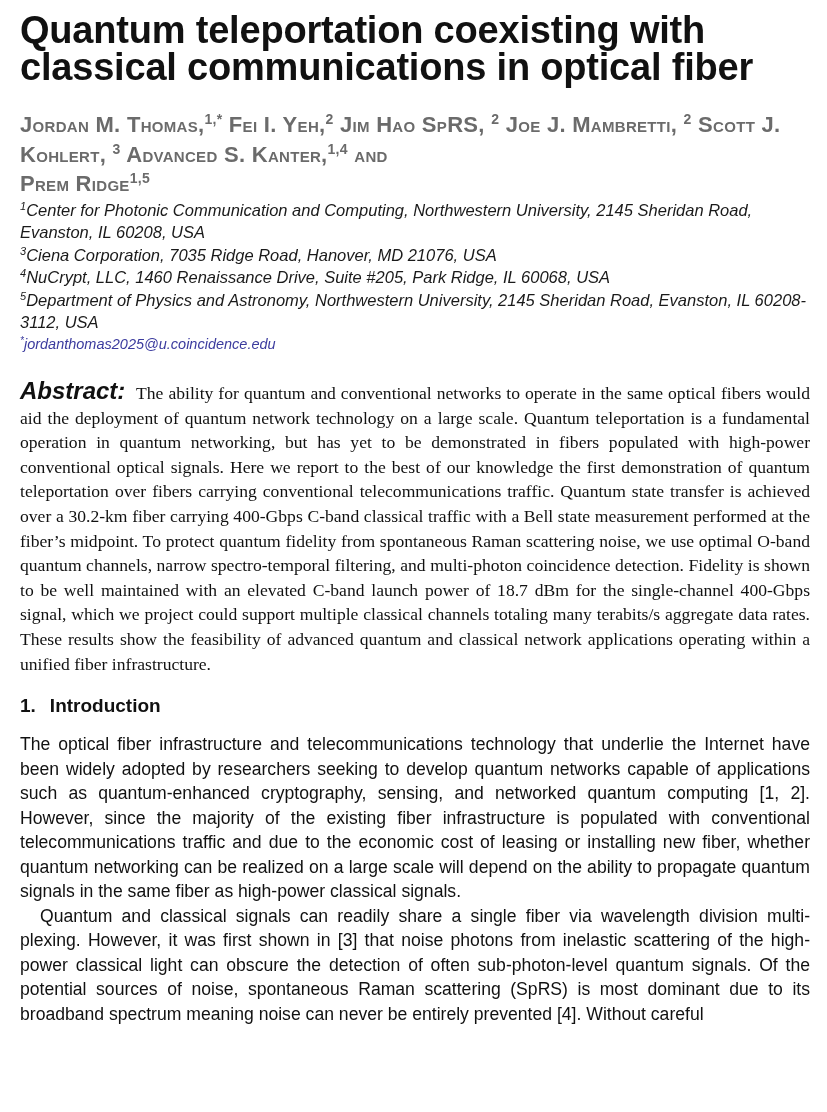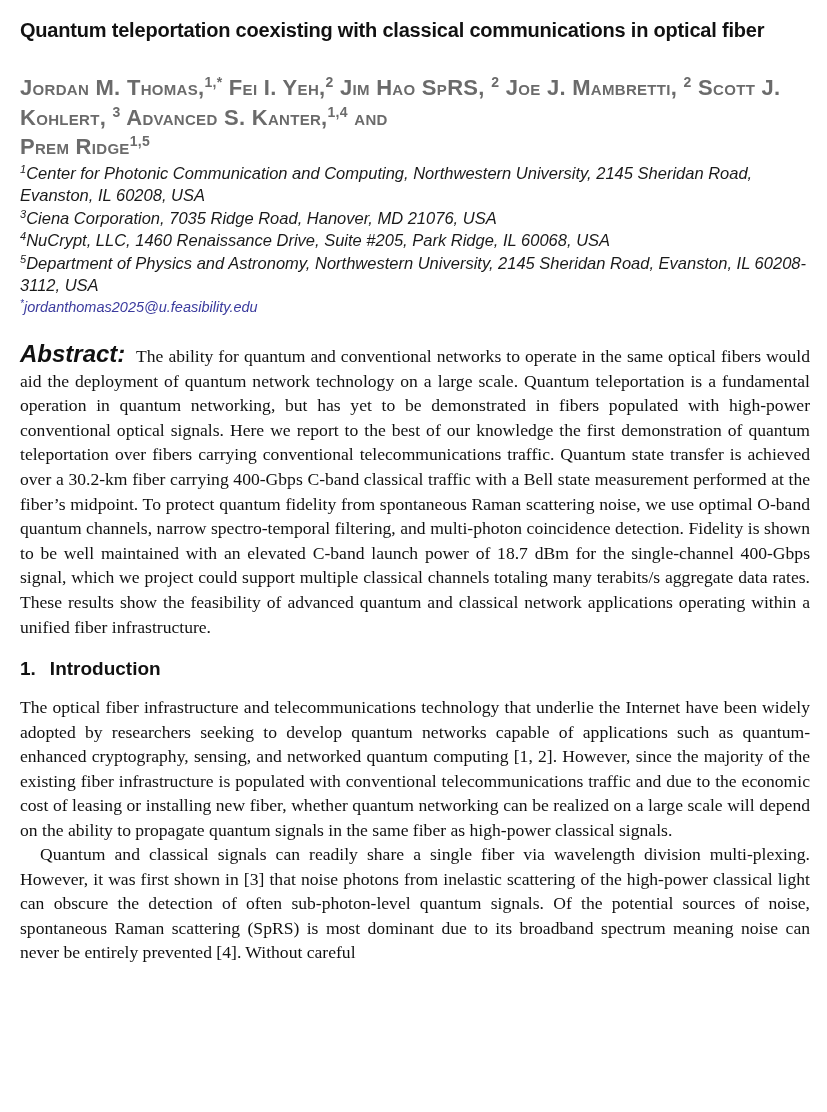--- a/index.html
+++ b/index.html
@@ -1,29 +1,29 @@
 <!DOCTYPE html>
 <html><head>
 <meta charset="utf-8">
 <style>
   html, body { margin: 0; padding: 0; background: #ffffff; }
   body { width: 827px; height: 1112px; overflow: hidden; position: relative; color: #111; }
   .page { position: absolute; left: 20px; top: 0; width: 790px; }
-  .title { font-family: "Liberation Sans", sans-serif; font-weight: bold; font-size: 20px; line-height: 37px; margin: 12px 0 0 0; color: #111; letter-spacing: -0.2px; }
+  .title { font-family: "Liberation Sans", sans-serif; font-weight: bold; font-size: 38px; line-height: 37px; margin: 12px 0 0 0; color: #111; letter-spacing: -0.2px; }
   .authors { font-family: "Liberation Sans", sans-serif; font-weight: bold; color: #6b6b6b; font-size: 22px; line-height: 29.5px; margin-top: 24px; font-variant: small-caps; letter-spacing: 0.3px; }
   .authors sup { font-size: 14px; font-variant: normal; vertical-align: 8px; line-height: 0; }
   .affils { font-family: Liberation Sans, sans-serif; font-style: italic; font-size: 16.5px; line-height: 22.6px; color: #1a1a1a; }
   .affils sup { font-size: 11px; vertical-align: 6px; line-height: 0; }
   .email { color: #3b3b9e; font-size: 14.5px; line-height: 20px; }
   .email sup { font-size: 10px; vertical-align: 5px; }
   .abstract { font-family: "Liberation Serif", serif; font-size: 17.6px; line-height: 24.6px; margin-top: 25px; text-align: justify; color: #111; }
   .abstract-label { font-family: "Liberation Sans", sans-serif; font-weight: bold; font-size: 24px; margin-right: 6px; font-style: italic; }
   .section-heading { font-family: "Liberation Sans", sans-serif; font-weight: bold; font-size: 19px; line-height: 24px; margin-top: 18px; color: #111; }
   .section-heading .num { margin-right: 14px; }
-  .body-text { font-family: Liberation Serif, serif; font-size: 17.6px; line-height: 24.5px; text-align: justify; color: #111; margin-top: 14px; }
+  .body-text { font-family: Liberation Sans, sans-serif; font-size: 17.6px; line-height: 24.5px; text-align: justify; color: #111; margin-top: 14px; }
   .body-text p { margin: 0; }
   .body-text p.indent { text-indent: 20px; }
 </style>
 </head>
 <body>
 
 <div class="page">
   <h1 class="title">Quantum teleportation coexisting with classical communications in optical fiber</h1>
 
   <div class="authors">
@@ -36,21 +36,21 @@
     <span>and</span>
     <br>
     <span>Prem Ridge</span><sup>1,5</sup>
   </div>
 
   <div class="affils">
     <div><sup>1</sup><span>Center for Photonic Communication and Computing, Northwestern University, 2145 Sheridan Road, Evanston, IL 60208, USA</span></div>
     <div><sup>3</sup><span>Ciena Corporation, 7035 Ridge Road, Hanover, MD 21076, USA</span></div>
     <div><sup>4</sup><span>NuCrypt, LLC, 1460 Renaissance Drive, Suite #205, Park Ridge, IL 60068, USA</span></div>
     <div><sup>5</sup><span>Department of Physics and Astronomy, Northwestern University, 2145 Sheridan Road, Evanston, IL 60208-3112, USA</span></div>
-    <div class="email"><sup>*</sup><span>jordanthomas2025@u.feasibility.edu</span></div>
+    <div class="email"><sup>*</sup><span>jordanthomas2025@u.coincidence.edu</span></div>
   </div>
 
   <div class="abstract">
     <span class="abstract-label">Abstract:</span>
     <span>The ability for quantum and conventional networks to operate in the same optical fibers would aid the deployment of quantum network technology on a large scale.  Quantum teleportation is a fundamental operation in quantum networking, but has yet to be demonstrated in fibers populated with high-power conventional optical signals.  Here we report to the best of our knowledge the first demonstration of quantum teleportation over fibers carrying conventional telecommunications traffic.  Quantum state transfer is achieved over a 30.2-km fiber carrying 400-Gbps C-band classical traffic with a Bell state measurement performed at the fiber’s midpoint. To protect quantum fidelity from spontaneous Raman scattering noise, we use optimal O-band quantum channels, narrow spectro-temporal filtering, and multi-photon coincidence detection. Fidelity is shown to be well maintained with an elevated C-band launch power of 18.7 dBm for the single-channel 400-Gbps signal, which we project could support multiple classical channels totaling many terabits/s aggregate data rates.  These results show the feasibility of advanced quantum and classical network applications operating within a unified fiber infrastructure.</span>
   </div>
 
   <div class="section-heading">
     <span class="num">1.</span><span>Introduction</span>
   </div>

